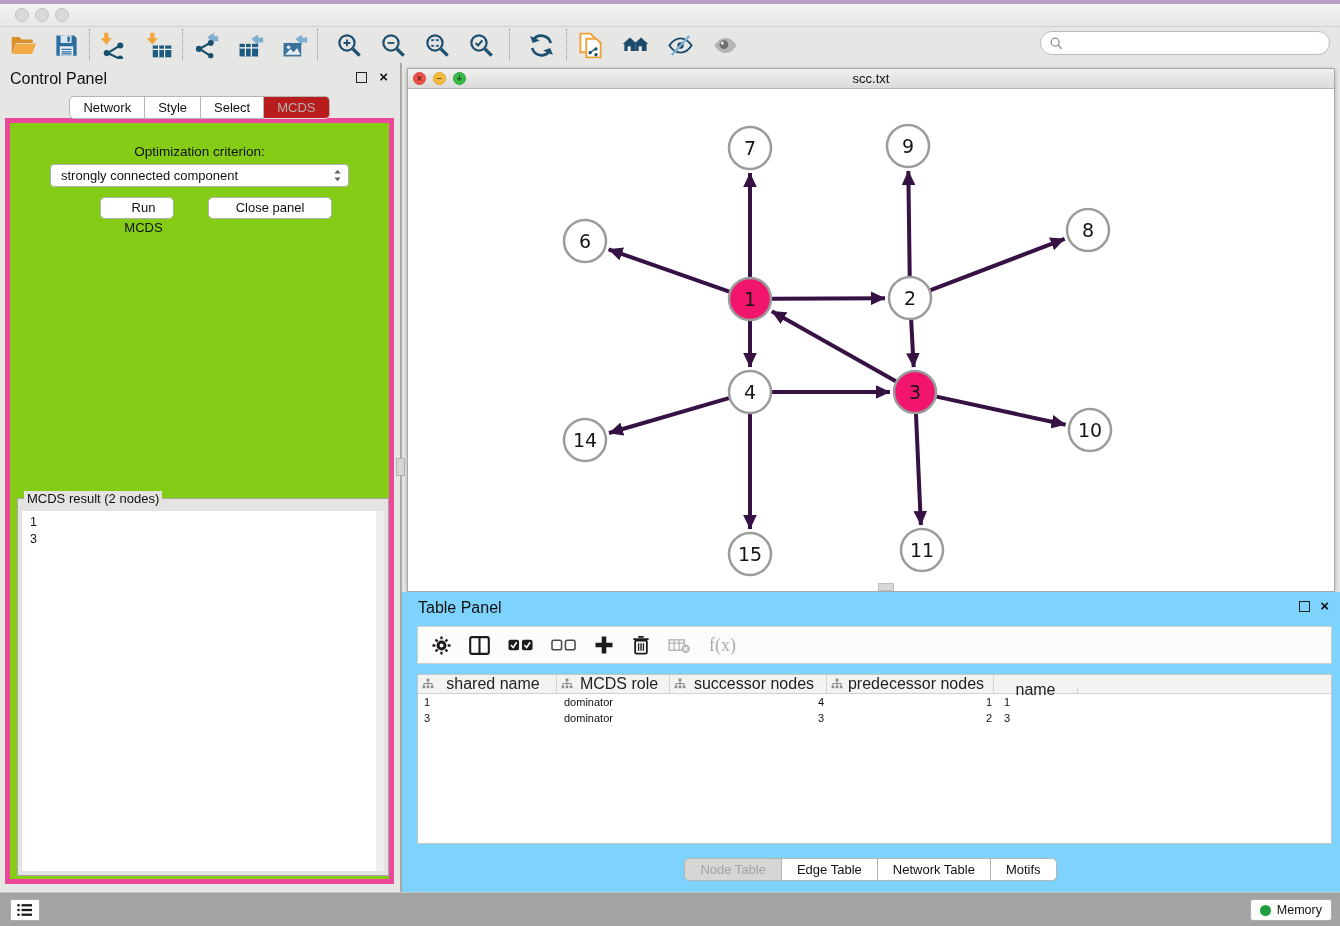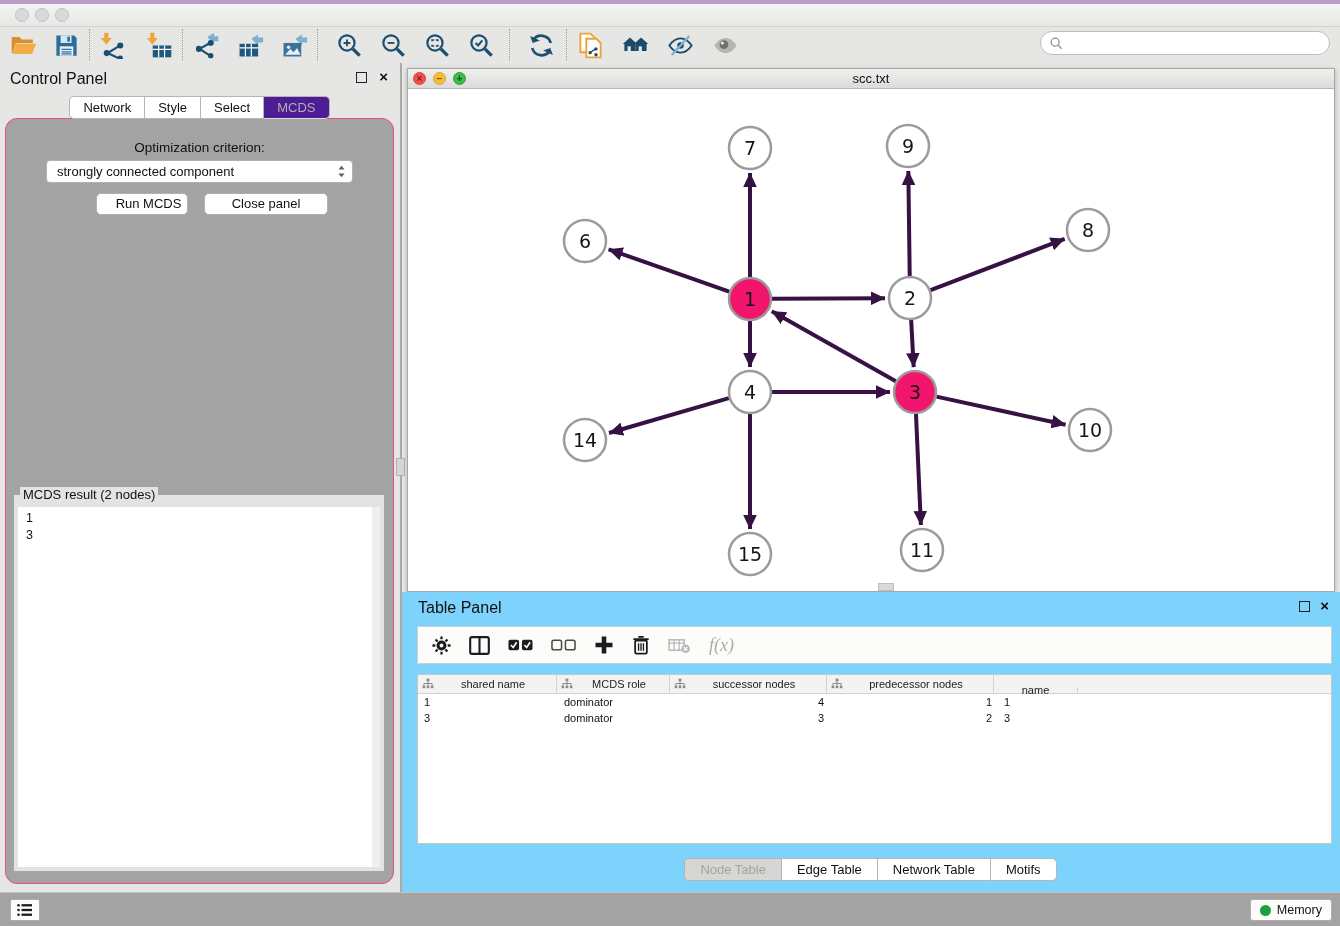--- a/index.html
+++ b/index.html
@@ -31,31 +31,31 @@
   .panel-head { position:relative; height:28px; }
   .panel-title { position:absolute; left:10px; top:7px; font-size:16px; color:#111; }
   .float-btn { position:absolute; width:11px; height:11px; border:1.5px solid #222; top:9px; background:transparent; }
   .close-btn { position:absolute; top:5px; font-size:15px; font-weight:900; color:#111; line-height:18px; }
   .cp-float { right:33px; } .cp-close { right:12px; }
 
   .cp-tabs { position:absolute; top:33px; left:0; width:100%; display:flex; justify-content:center; z-index:2; }
   .tab { font-size:13px; padding:3px 13px; background:#fff; border:1px solid #b5b5b3; margin-left:-1px; color:#111; }
   .tab:first-child { border-top-left-radius:5px; border-bottom-left-radius:5px; }
   .tab:last-child { border-top-right-radius:5px; border-bottom-right-radius:5px; }
-  .cp-tabs .tab.active { background:#4c1d95; color:#b2b2b0; border-bottom-color:#e0e0de; }
+  .cp-tabs .tab.active { background:#b91c1c; color:#b2b2b0; border-bottom-color:#e0e0de; }
 
   .cp-body { position:absolute; top:55px; left:5px; right:6px; bottom:8px;
-    border:1px solid #ec4899; border-radius:12px; background:#a3a3a3; }
+    border:5px solid #ec4899; border-radius:0; background:#84cc16; }
   .opt-label { position:absolute; top:21px; left:0; right:0; text-align:center; font-size:13.5px; color:#111; }
   .criterion-select { position:absolute; top:41px; left:40px; right:40px; height:23px; background:#fff;
     border:1px solid #b1b1af; border-radius:4px; display:flex; align-items:center; padding:0 6px 0 10px; font-size:13px; color:#111; }
   .criterion-select .sel-text { flex:1; }
   .cp-button { position:absolute; top:74px; height:22px; background:#fff; border:1px solid #b1b1af;
     border-radius:5px; font-size:13px; color:#111; text-align:center; line-height:20px; }
-  .run-btn { left:90px; width:92px;padding-left:13px; }
+  .run-btn { left:90px; width:74px;padding-left:13px; }
   .closep-btn { left:198px; width:124px; }
 
   .mcds-fieldset { position:absolute; left:7px; top:375px; width:372px; height:378px;
     border:1px solid #a5a5a3; background:#e3e3e1; }
   .mcds-legend { position:absolute; top:-8px; left:6px; background:#e3e3e1; padding:0 3px; font-size:13px; color:#111; }
   .mcds-text { position:absolute; top:12px; left:4px; right:4px; bottom:4px; background:#fff;
     font-size:12.5px; line-height:17px; padding:3px 0 0 8px; white-space:pre; color:#111; }
   .mcds-scroll { position:absolute; top:12px; right:4px; bottom:4px; width:8px; background:#efefef; }
 
   
@@ -78,26 +78,26 @@
   .dot-max   { left:45px; background:#3bbc49; border:1px solid #2da23b; }
   .net-title { position:absolute; top:2px; left:0; right:0; text-align:center; font-size:13px; color:#111; }
   .net-canvas { position:absolute; top:20px; left:0; width:926px; height:502px; background:#fff; }
 
   
   .table-panel { position:absolute; left:402px; top:592px; right:0; bottom:34px; background:#7dd3fc; }
   .tp-float { right:30px; } .tp-close { right:11px; }
   .tp-toolbar { position:absolute; left:15px; right:8px; top:34px; height:38px; background:#fcfcfa;
     border:1px solid #cfcfcd; display:flex; align-items:center; padding-left:14px; }
   .tp-tool { margin-right:18px; display:flex; align-items:center; }
-  .fx-label { font-family:"Liberation Serif", serif; font-style:italic; font-size:18px; color:#ababa9; }
+  .fx-label { font-family:"Liberation Serif", serif; font-size:18px; color:#ababa9; }
 
   .tp-tablebox { position:absolute; left:15px; right:8px; top:82px; height:170px;
     background:#fff; border:1px solid #c6c6c4; overflow:hidden; }
   .thead { display:flex; height:19px; background:#f3f3f1; border-bottom:1px solid #d2d2d0; }
-  .th { display:flex; align-items:center; border-right:1px solid #d5d5d3; padding:0 4px; font-size:11px; color:#222; }
+  .th { display:flex; align-items:center; border-right:1px solid #d5d5d3; padding:0 4px; font-size:16px; color:#222; }
   .th .th-label { flex:1; text-align:center; }
   .trow { display:flex; height:16px; }
   .td { font-size:11px; color:#111; padding:0 6px; line-height:16px; overflow:hidden; }
 
   .tp-tabs { position:absolute; left:0; right:0; top:266px; display:flex; justify-content:center; }
   .tp-tabs .tab { padding:3px 15px; }
   .tp-tabs .tab.active { background:#d6d6d4; color:#a3a3a1; }
 
   
   .status-bar { position:absolute; left:0; right:0; bottom:0; height:34px; background:#a3a3a3; border-top:1px solid #c2c2c0; }

